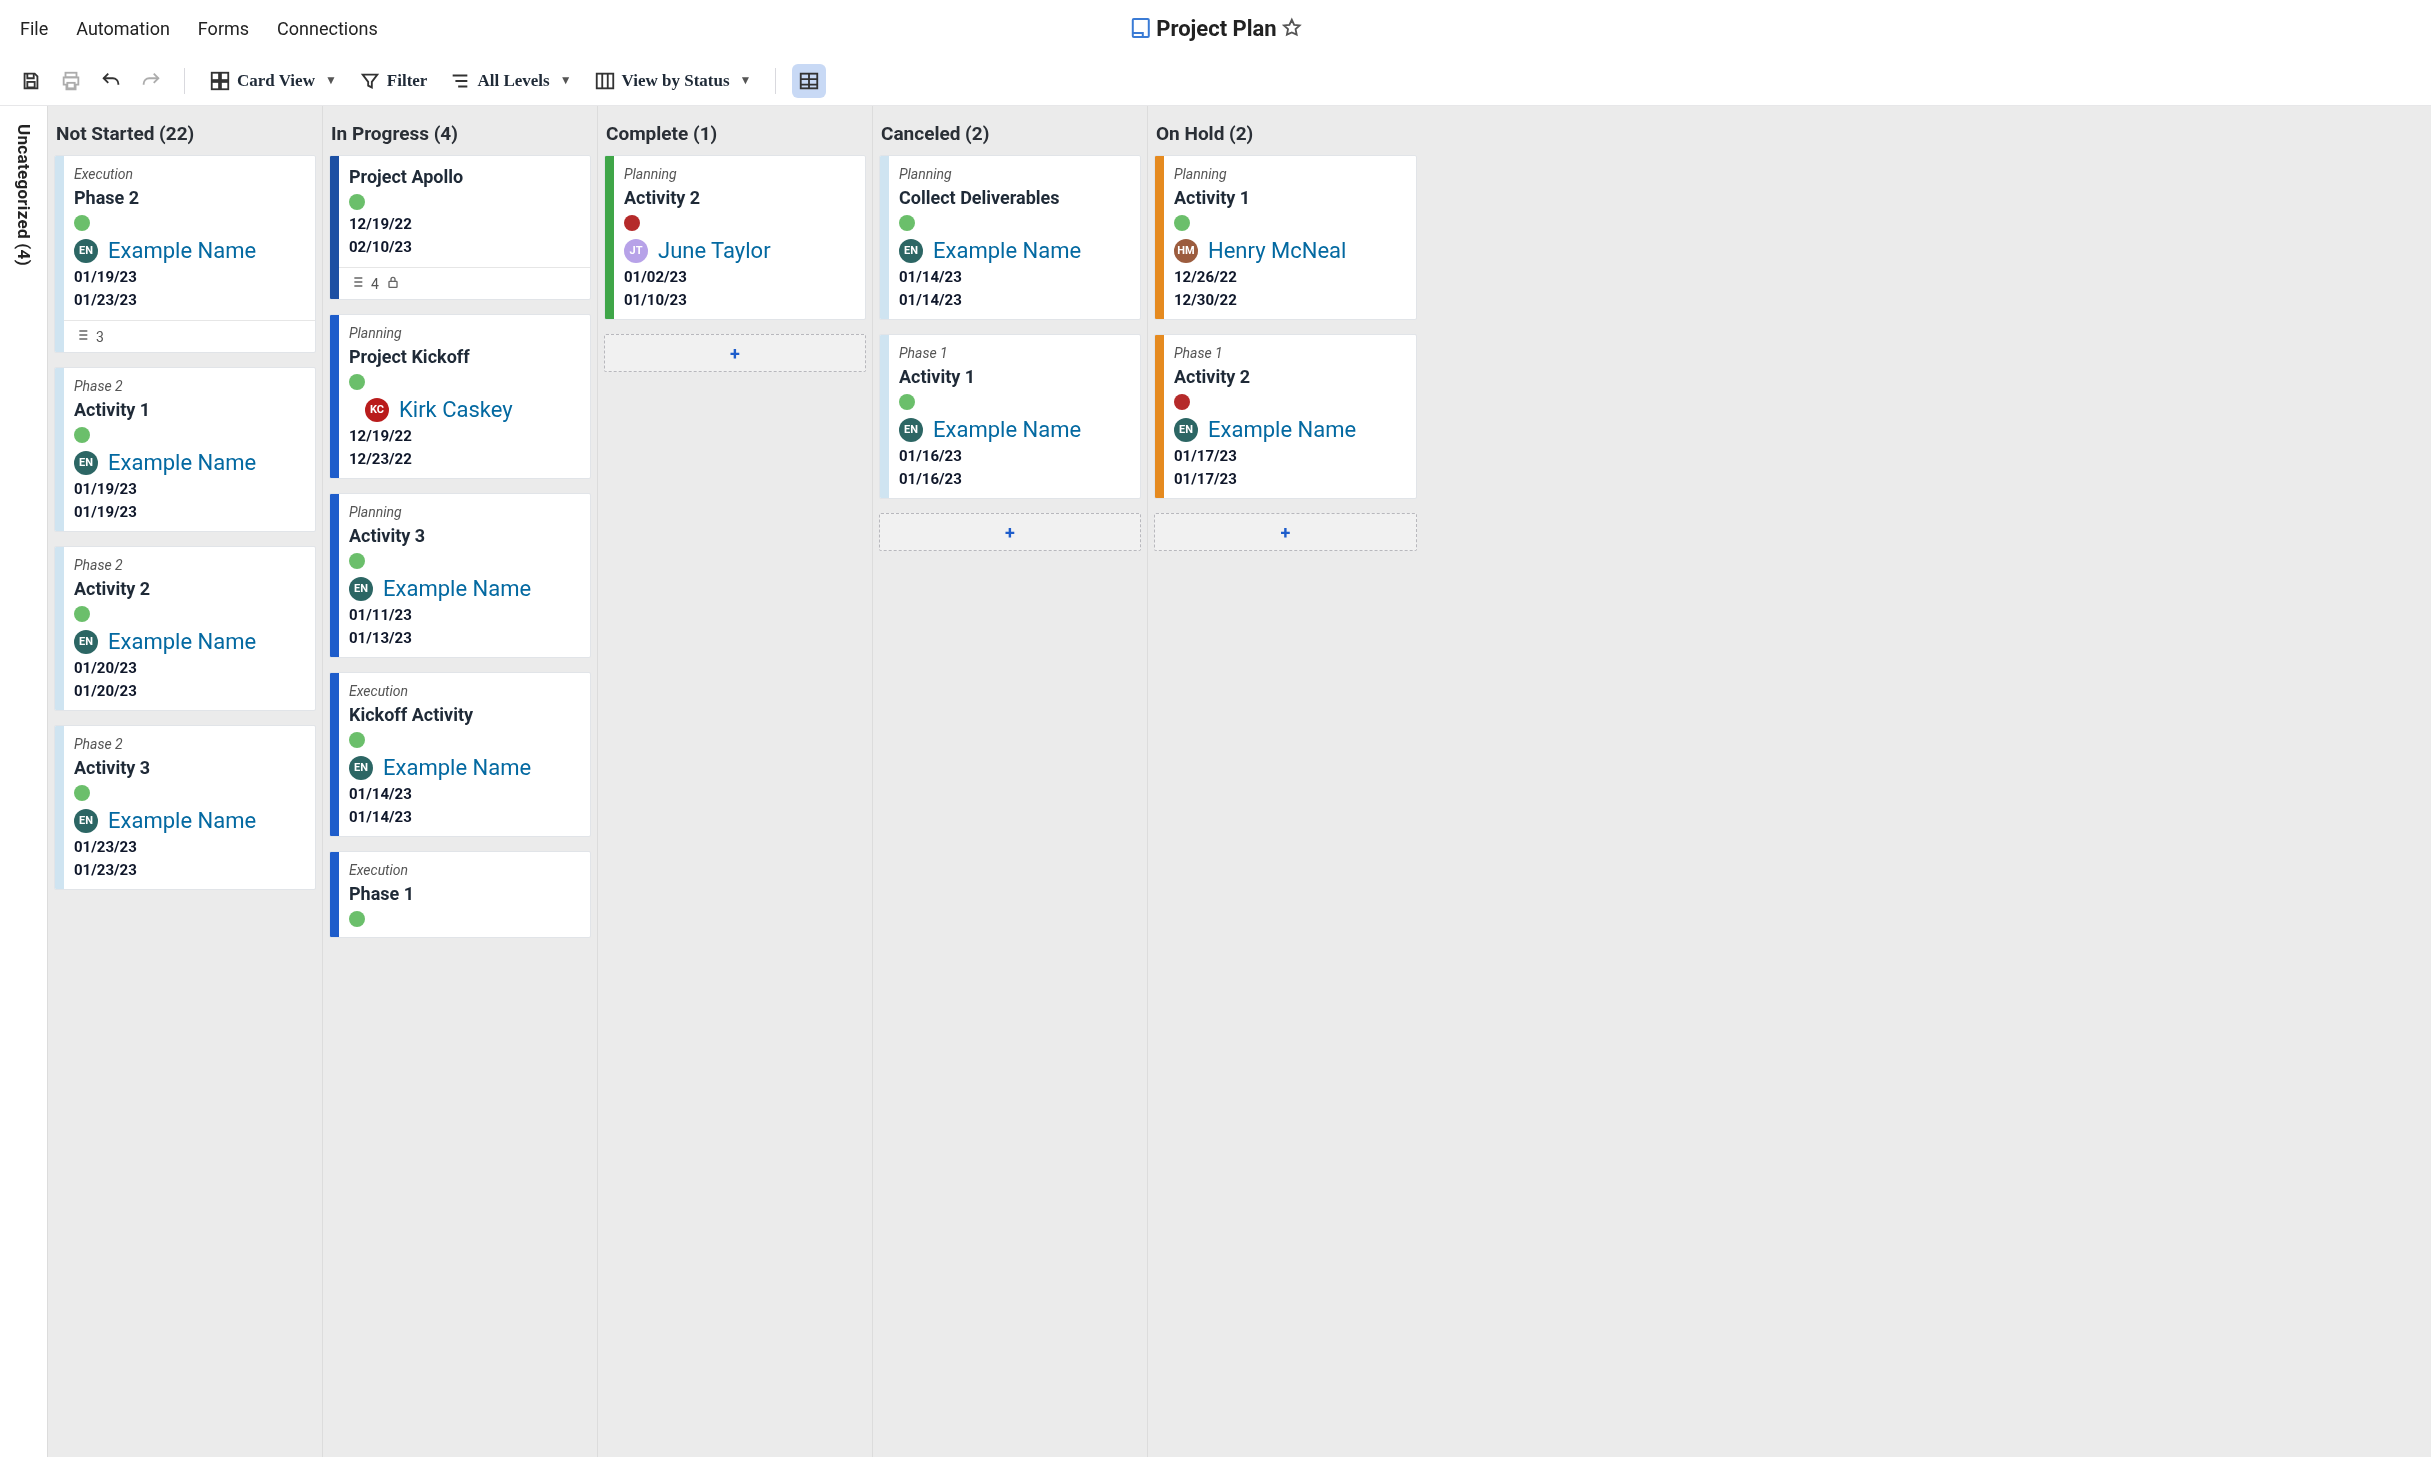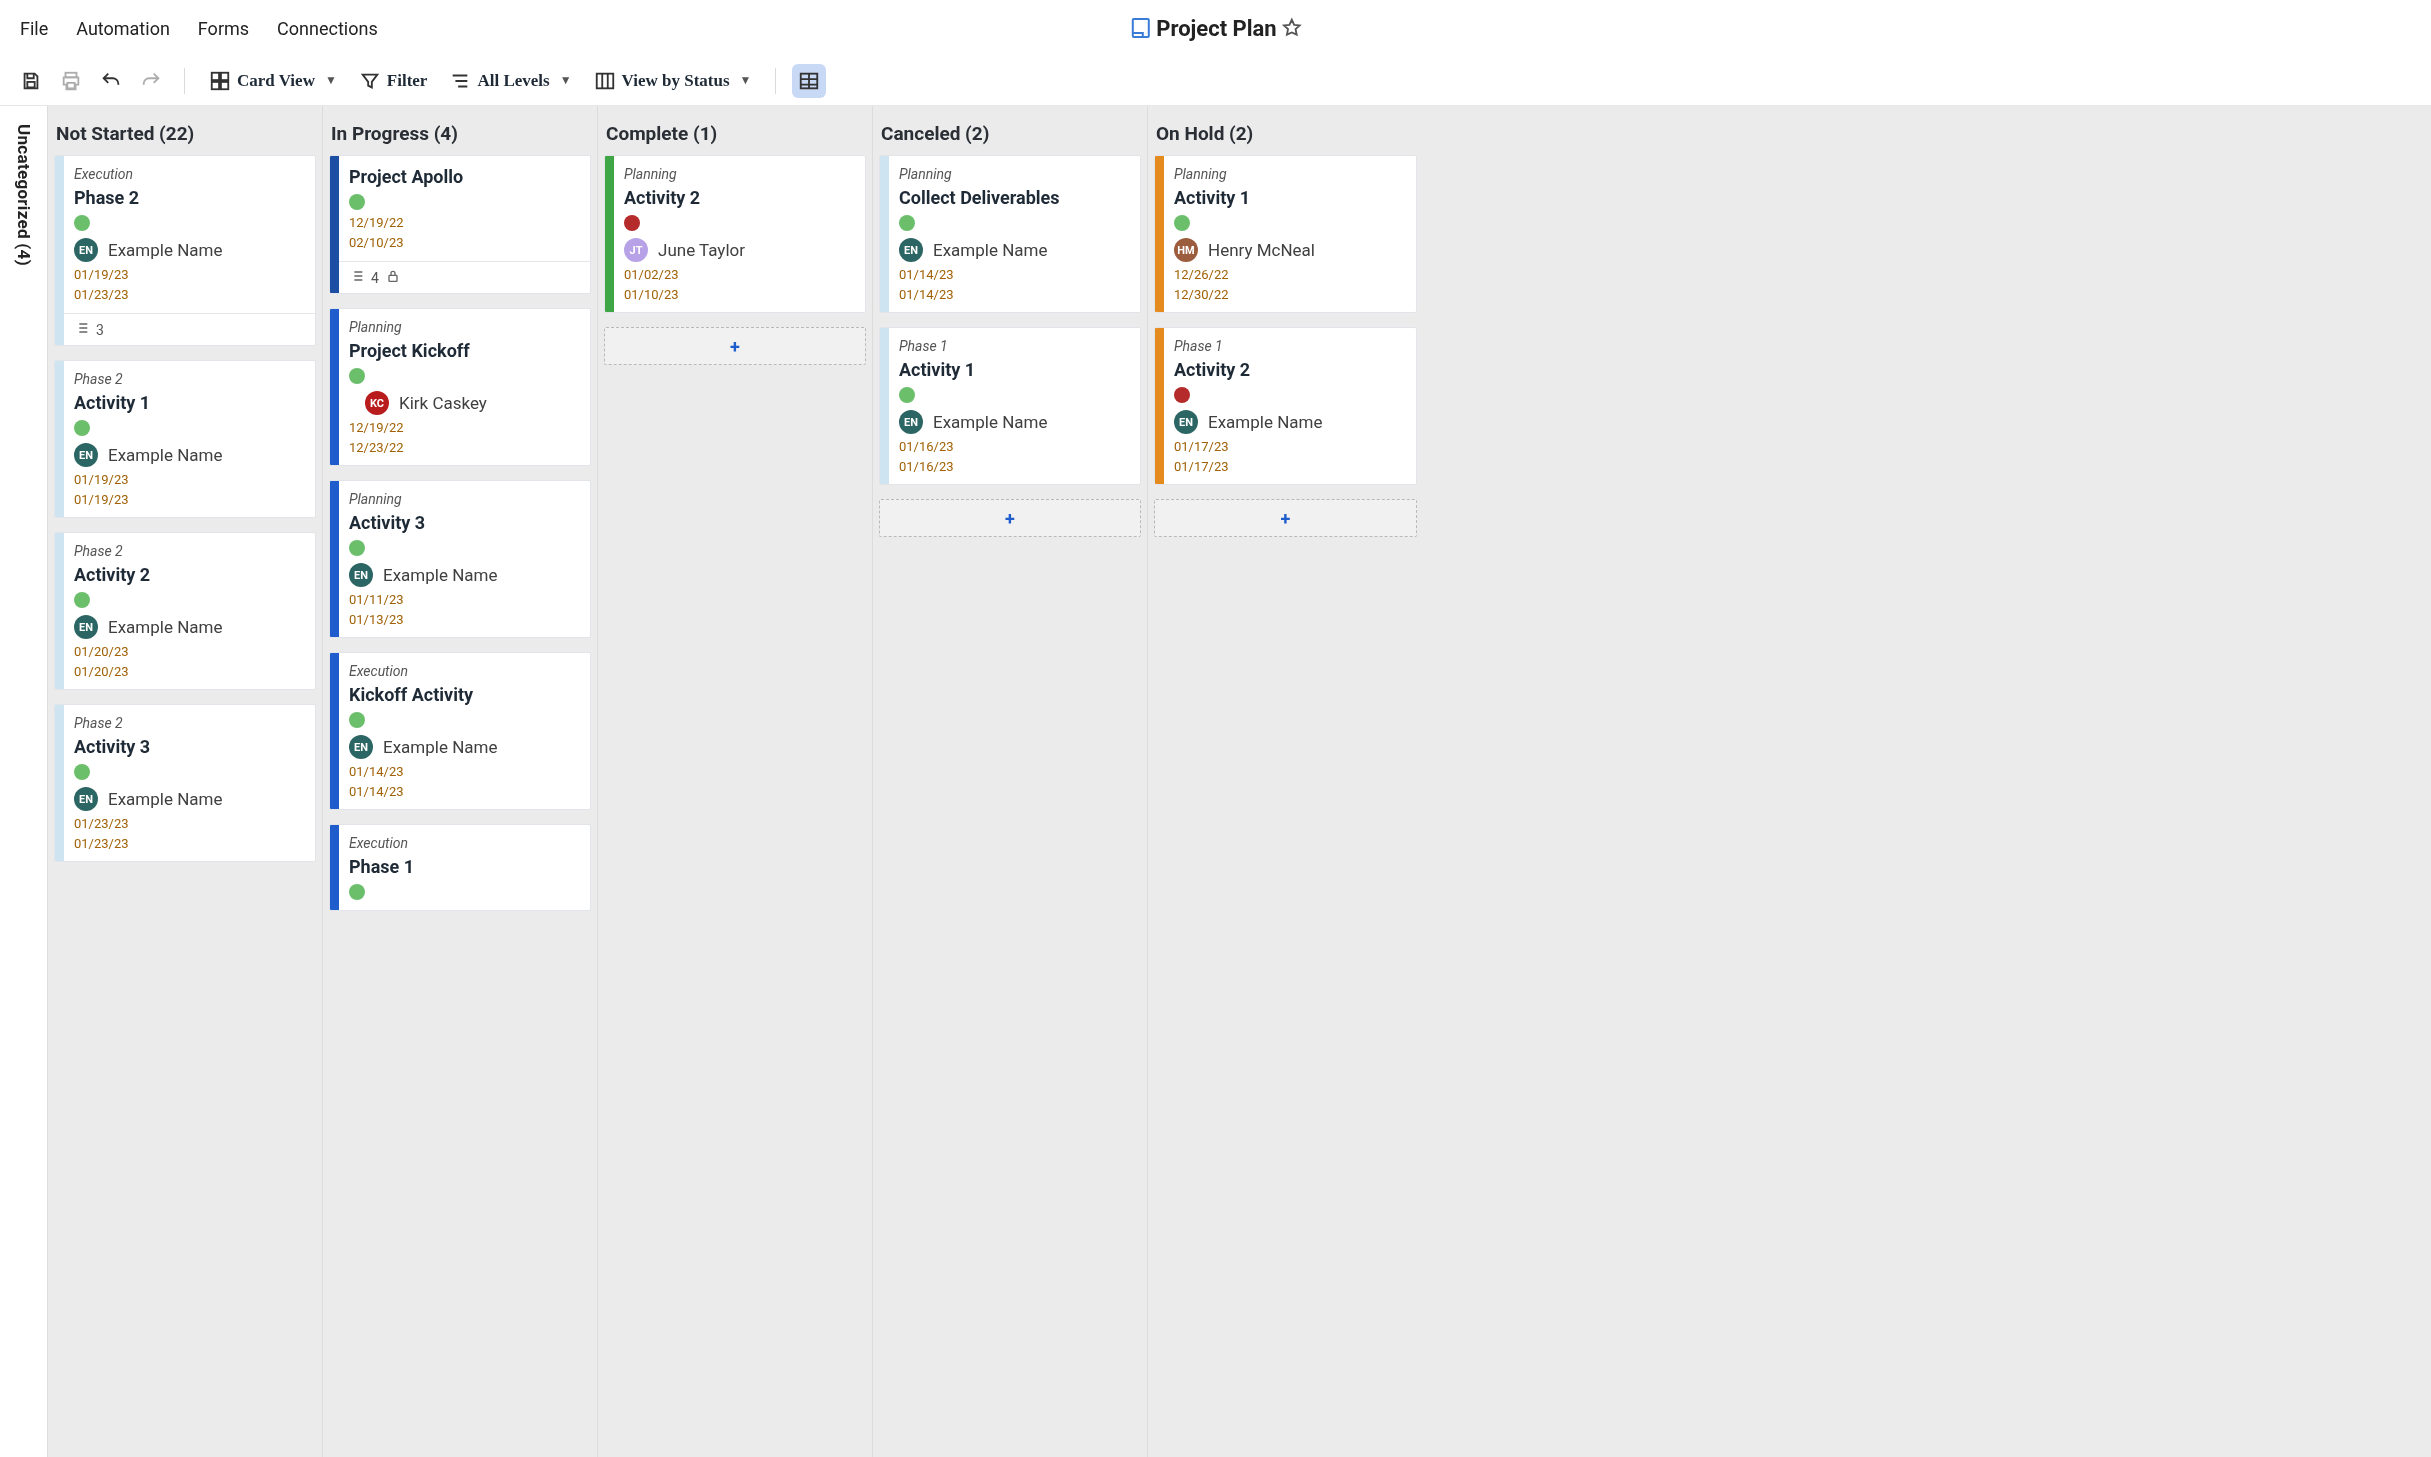--- a/index.html
+++ b/index.html
@@ -186,22 +186,22 @@
   .card .avatar {
     width: 24px; height: 24px; border-radius: 50%;
     font-size: 11px; font-weight: 700; color: #fff;
     display:flex;align-items:center;justify-content:center;
     flex-shrink: 0;
   }
   .av-en { background: #2c6664; }
   .av-jt { background: #b7a2e8; }
   .av-kc { background: #b91c1c; margin-left: 16px; }
   .av-hm { background: #9c5c3e; }
-  .card .aname { font-size: 17px; color: #404040; }
-  .card .date { font-size: 13px; color: #a16207; }
+  .card .aname { font-size: 22px; color: #0369a1; }
+  .card .date { font-size: 15px; color: #0f172a; font-weight: bold; }
   .card .footer {
     border-top: 1px solid #e6e6e6;
     margin: 6px -12px -10px -10px;
     padding: 6px 10px;
     display:flex;align-items:center;gap:6px;
     font-size: 14px; color: #555;
   }
   .card .footer svg { width: 16px; height: 16px; stroke: #666; fill: none; }
   .add-placeholder {
     border: 1.5px dashed #b8b8bd;

